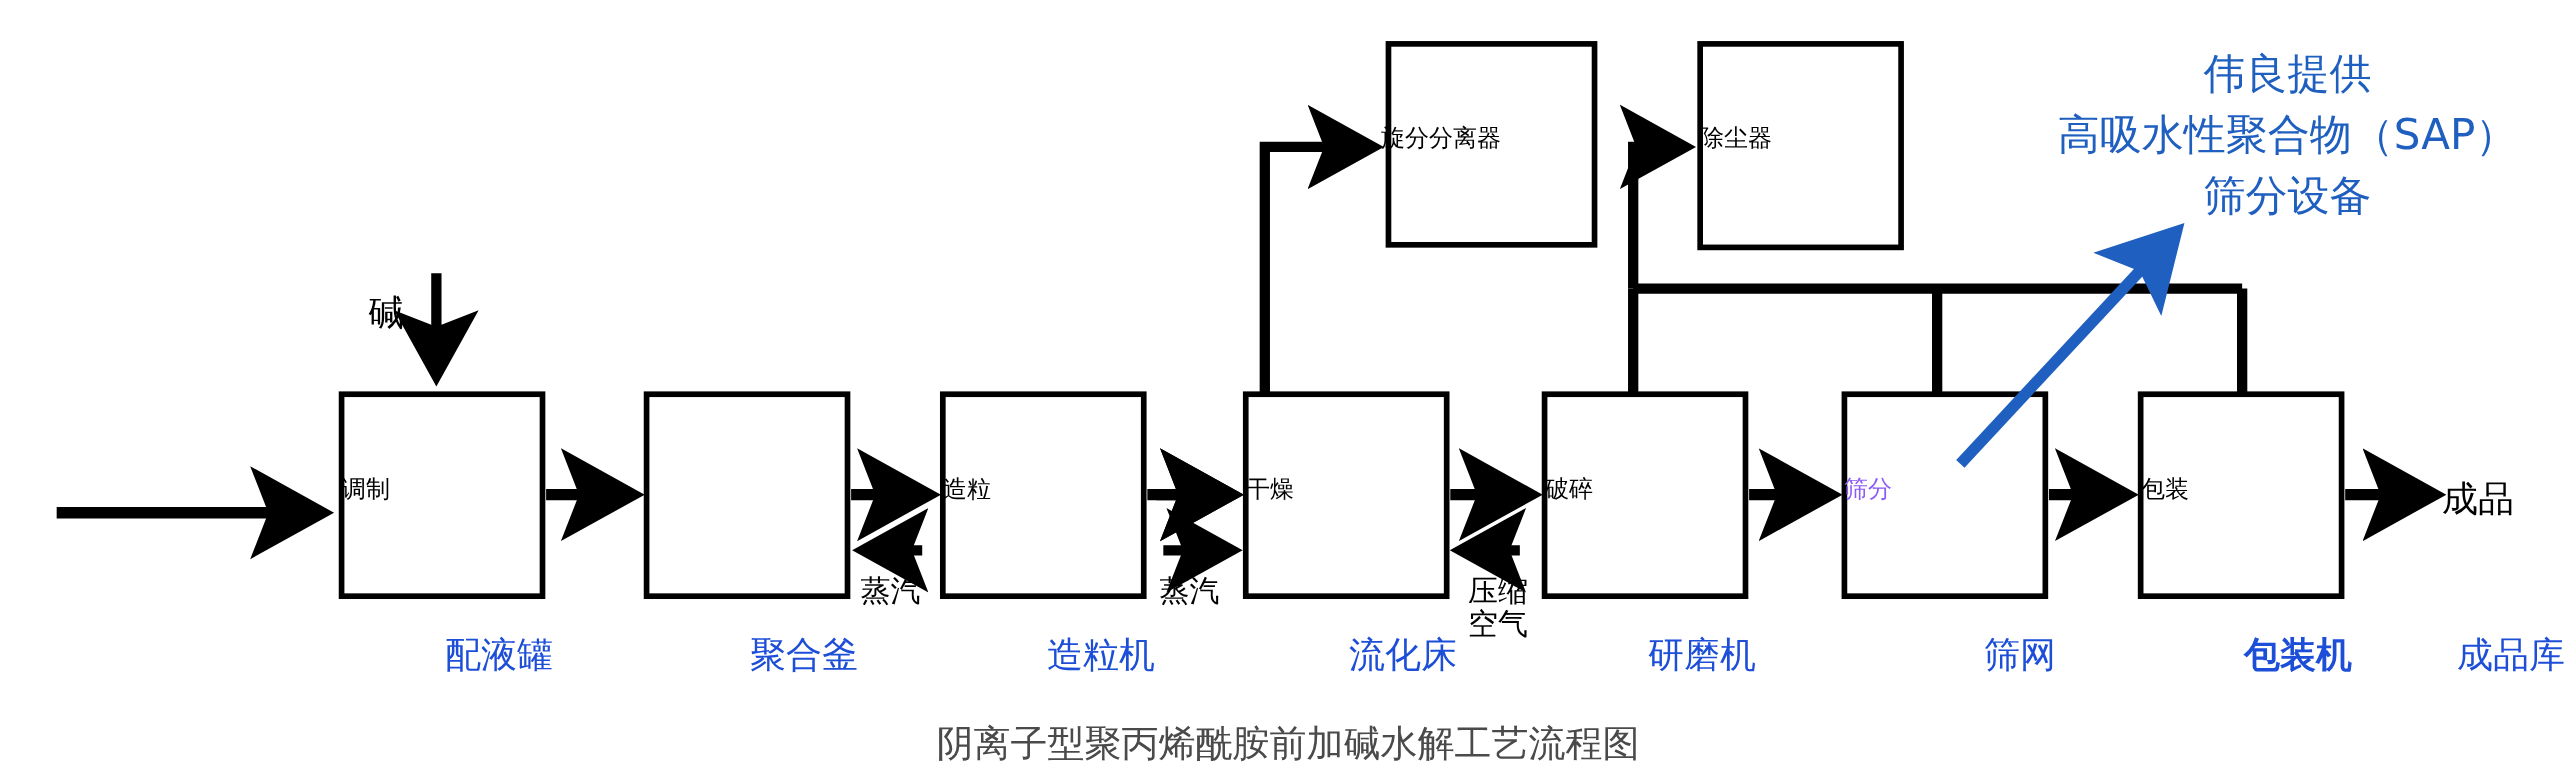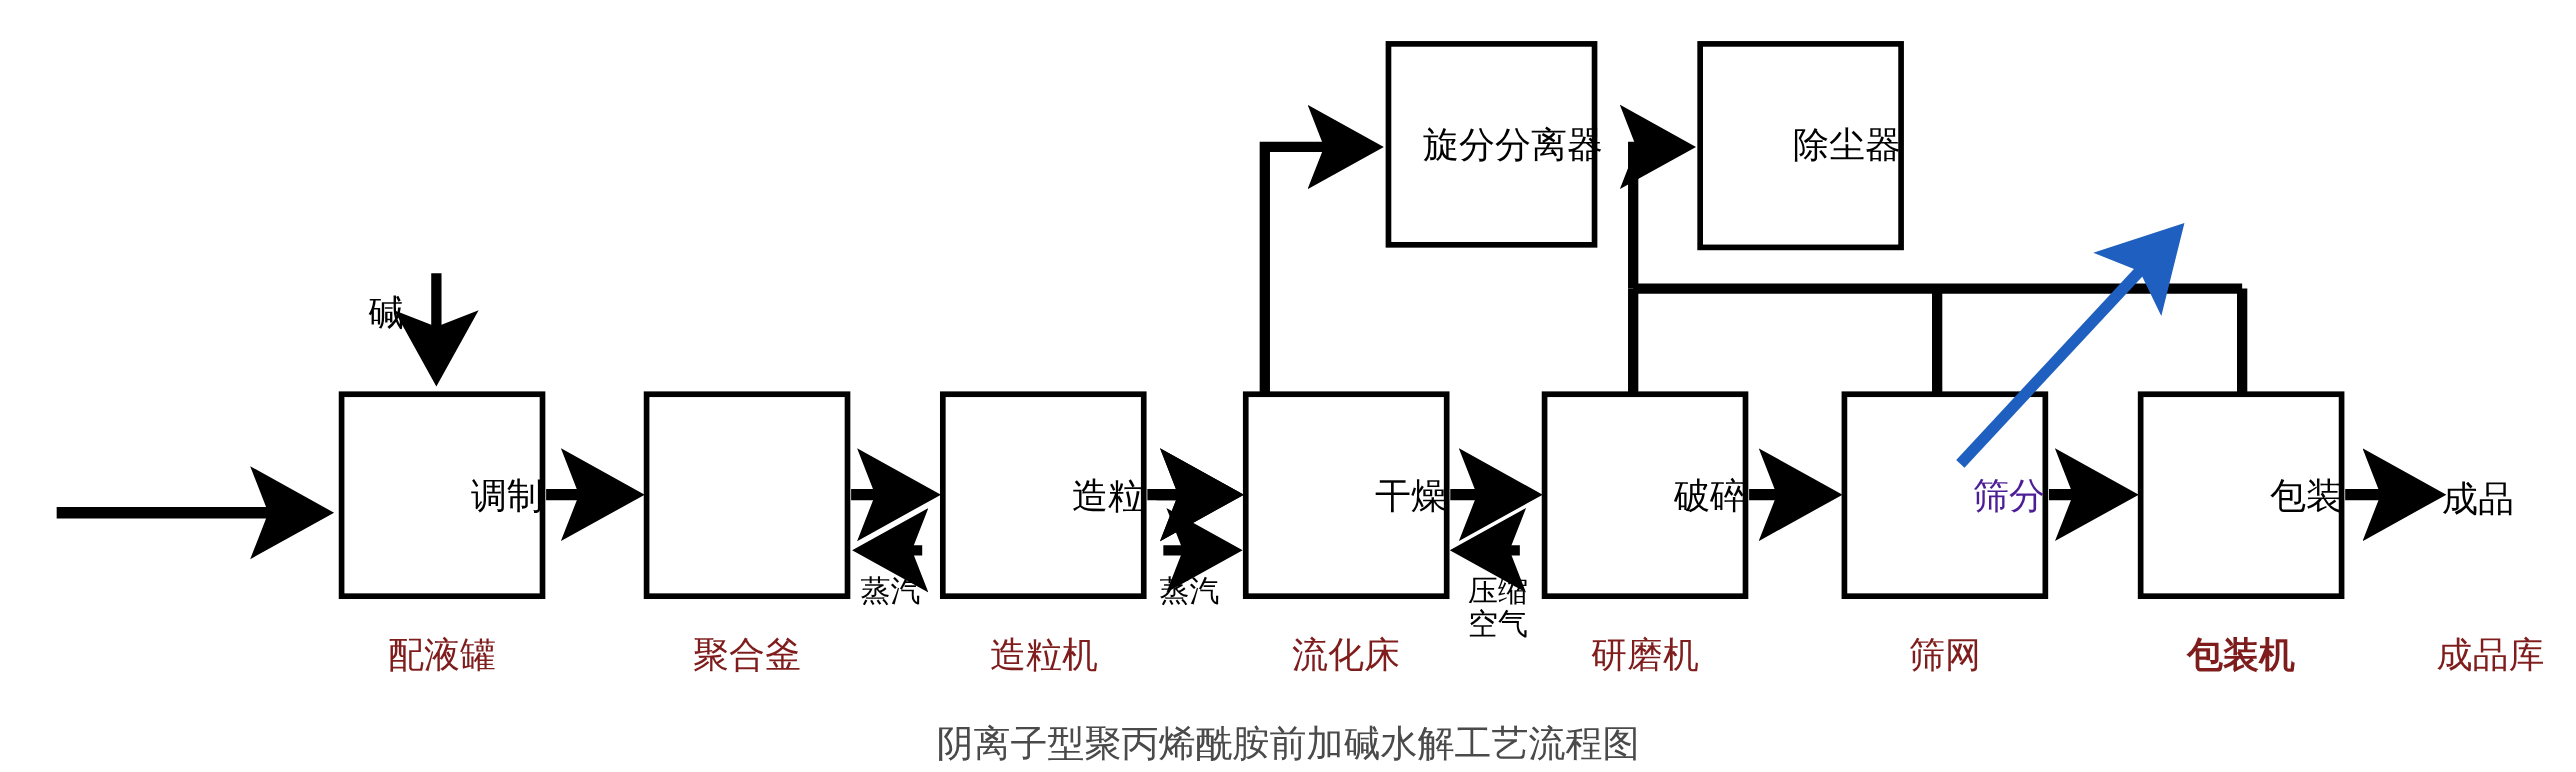--- a/index.html
+++ b/index.html
@@ -1,24 +1,24 @@
 <!DOCTYPE html>
 <html style="font-size:8.2px"><head>
 <meta charset="utf-8">
 <title>Process Flow Diagram</title>
 <style>
   html,body{margin:0;padding:0;background:#ffffff;}
   body{width:2576px;height:773px;overflow:hidden;
        font-family:"DejaVu Sans","Liberation Sans",sans-serif;}
   #stage{position:relative;width:2576px;height:773px;background:#fff;}
   svg#canvas{position:absolute;left:0;top:0;width:2576px;height:773px;}
-  .boxlabel{position:absolute;text-align:right;color:#000000;
-            font-size:36px;line-height:1.06;font-weight:400;white-space:pre-line;}
-  .blue{color:#4c1d95;}
-  .undername{position:absolute;text-align:center;color:#7f1d1d;font-size:36px;}
+  .boxlabel{position:absolute;text-align:left;color:#000000;
+            font-size:24px;line-height:1.06;font-weight:400;white-space:pre-line;}
+  .blue{color:#8b5cf6;}
+  .undername{position:absolute;text-align:right;color:#1d4ed8;font-size:36px;}
   .io{position:absolute;color:#000000;font-size:36px;text-align:center;}
   .small{position:absolute;color:#000000;font-size:30px;text-align:center;line-height:1.1;white-space:pre-line;}
   .annot{position:absolute;color:#1F5FBF;font-size:42px;line-height:1.45;text-align:center;}
   .caption{position:absolute;color:#4A4A4A;font-size:37px;text-align:center;width:100%;}
 </style>
 </head>
 <body>
 
 <div id="stage">
 
@@ -96,17 +96,22 @@
   <div class="undername" style="left:933px;top:631px;width:222px;">造粒机</div>
   <div class="undername" style="left:636px;top:631px;width:222px;">聚合釜</div>
   <div class="undername" style="left:1235px;top:631px;width:222px;">流化床</div>
   <div class="undername" style="left:1534px;top:631px;width:222px;">研磨机</div>
   <div class="undername" style="left:1834px;top:631px;width:222px;">筛网</div>
   <div class="undername" style="left:2130px;top:631px;width:222px;font-weight:bold;">包装机</div>
 
   <div class="boxlabel" style="left:1381px;top:126px;width:222px;">旋分分离器</div>
   <div class="boxlabel" style="left:1700px;top:126px;width:201px;">除尘器</div>
 
+  <div class="annot" style="left:1999px;top:44px;width:577px;">
+    <div>伟良提供</div>
+    <div>高吸水性聚合物（SAP）</div>
+    <div>筛分设备</div>
+  </div>
 
   <div class="caption" style="left:0;top:719px;">阴离子型聚丙烯酰胺前加碱水解工艺流程图</div>
 
 </div>
 
 
 </body></html>

